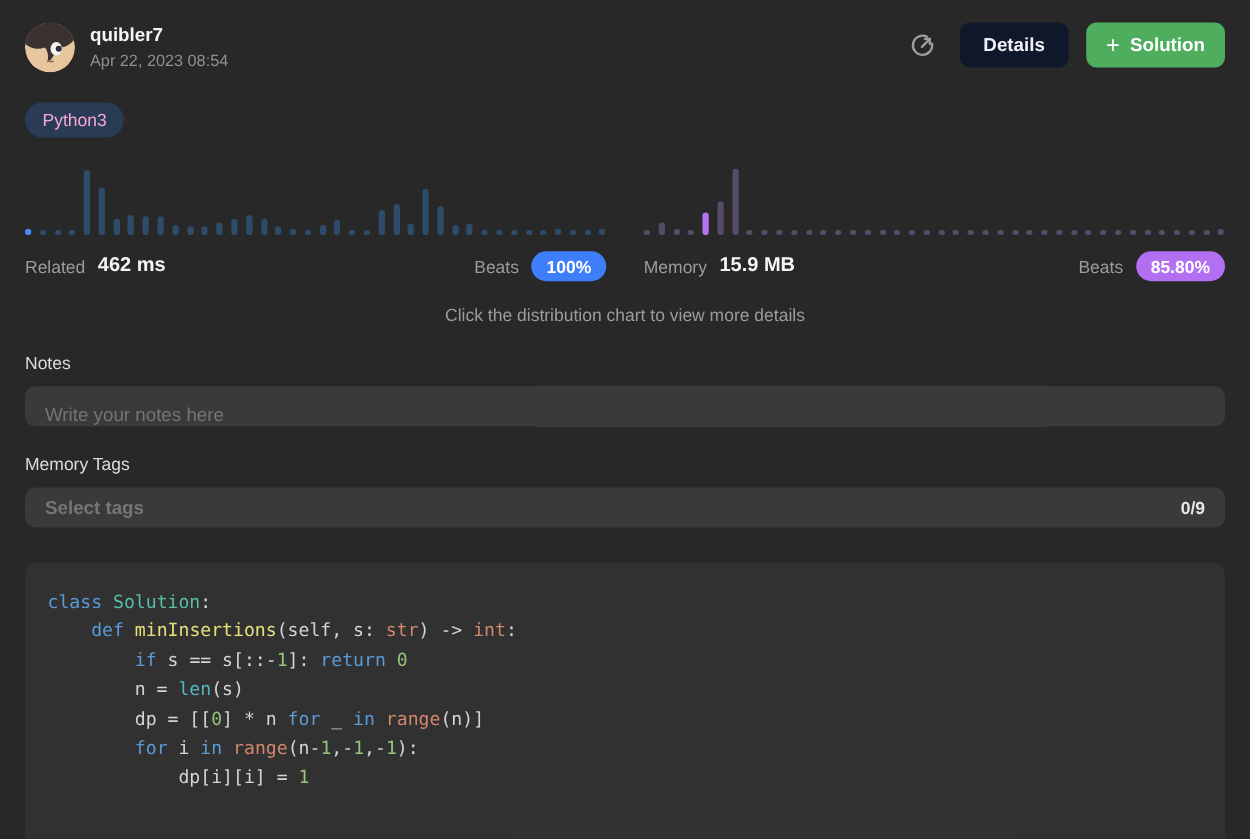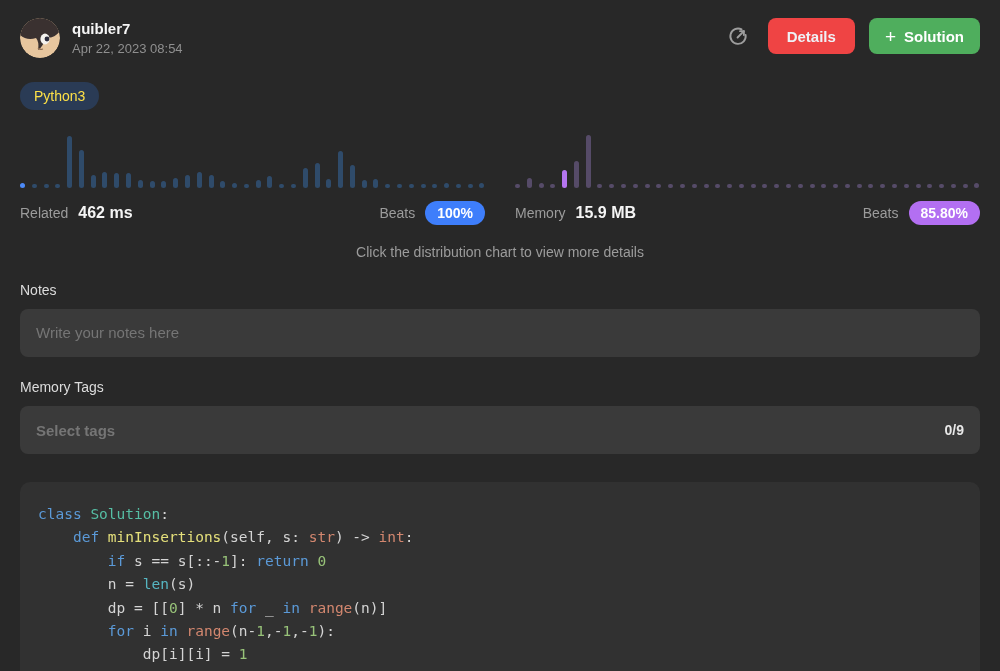--- a/index.html
+++ b/index.html
@@ -13,46 +13,46 @@
 
   
   .header { display:flex; justify-content:space-between; align-items:flex-start; }
   .user { display:flex; align-items:center; gap:12px; }
   .avatar { width:40px; height:40px; border-radius:50%; overflow:hidden; flex:0 0 auto; cursor:pointer; }
   .uname { font-size:15px; font-weight:700; color:#f5f5f5; line-height:1.25; cursor:pointer; }
   .udate { font-size:13px; color:#8f8f8f; margin-top:3px; }
   .actions { display:flex; align-items:center; gap:14px; }
   .icon-btn { width:30px; height:30px; display:flex; align-items:center; justify-content:center; cursor:pointer; }
   .btn { height:36px; border:none; border-radius:8px; font-family:inherit; font-size:15px; font-weight:600; cursor:pointer; display:flex; align-items:center; }
-  .btn-details { background:#ef4444; color:#eff1f6; padding:0 19px; }
+  .btn-details { background:#0f172a; color:#eff1f6; padding:0 19px; }
   .btn-solution { background:#4fae5d; color:#ffffff; padding:0 16px; gap:8px; }
   .plus { font-size:19px; font-weight:400; line-height:1; }
 
   
   .tag-row { margin-top:24px; }
-  .lang-tag { display:inline-flex; align-items:center; height:28px; padding:0 14px; border-radius:14px; background:#2a3b55; color:#fde047; font-size:14px; cursor:pointer; }
+  .lang-tag { display:inline-flex; align-items:center; height:28px; padding:0 14px; border-radius:14px; background:#2a3b55; color:#f9a8d4; font-size:14px; cursor:pointer; }
 
   
   .charts { display:flex; gap:30px; margin-top:18px; }
   .chart-col { flex:1; min-width:0; }
   .bars { height:60px; display:flex; align-items:flex-end; justify-content:space-between; cursor:pointer; }
   .bar { width:5px; border-radius:3px; flex:0 0 auto; }
   .statrow { display:flex; justify-content:space-between; align-items:center; margin-top:13px; }
   .stat-left, .stat-right { display:flex; align-items:center; gap:10px; }
   .stat-label { font-size:14px; color:#9c9c9c; }
   .stat-value { font-size:16px; font-weight:700; color:#f5f5f5; }
   .pill { padding:4px 12px; border-radius:999px; color:#ffffff; font-size:14px; font-weight:700; }
   .pill-runtime { background:#3e7efb; }
   .pill-memory { background:#b36ff2; }
 
   .hint { margin-top:19px; text-align:center; font-size:14px; color:#9c9c9c; }
 
   
   .sec-label { margin-top:22px; font-size:14px; color:#dcdcdc; }
-  .field { margin-top:11px; height:48px; width:100%; background:#3a3a3a; border:none; border-radius:8px; display:flex; align-items:center; padding:0 16px; }
+  .field { margin-top:11px; height:32px; width:100%; background:#3a3a3a; border:none; border-radius:8px; display:flex; align-items:center; padding:0 16px; }
   textarea.field { resize:none; font-family:inherit; font-size:15px; color:#e6e6e6; padding-top:15px; line-height:18px; outline:none; display:block; }
   .field::placeholder { color:#757575; }
   .tags-field { cursor:text; justify-content:space-between;font-weight:bold; }
   .tags-ph { font-size:15px; color:#757575; }
   .tags-count { font-size:14px; color:#e8e8e8; }
 
   
   .code-block { margin-top:28px; background:#313131; border-radius:10px; padding:21px 18px; height:240px; overflow:hidden; }
   .code-inner { font-family:"DejaVu Sans Mono", monospace; font-size:14.5px; line-height:23.4px; }
   .code-line { white-space:pre; }

